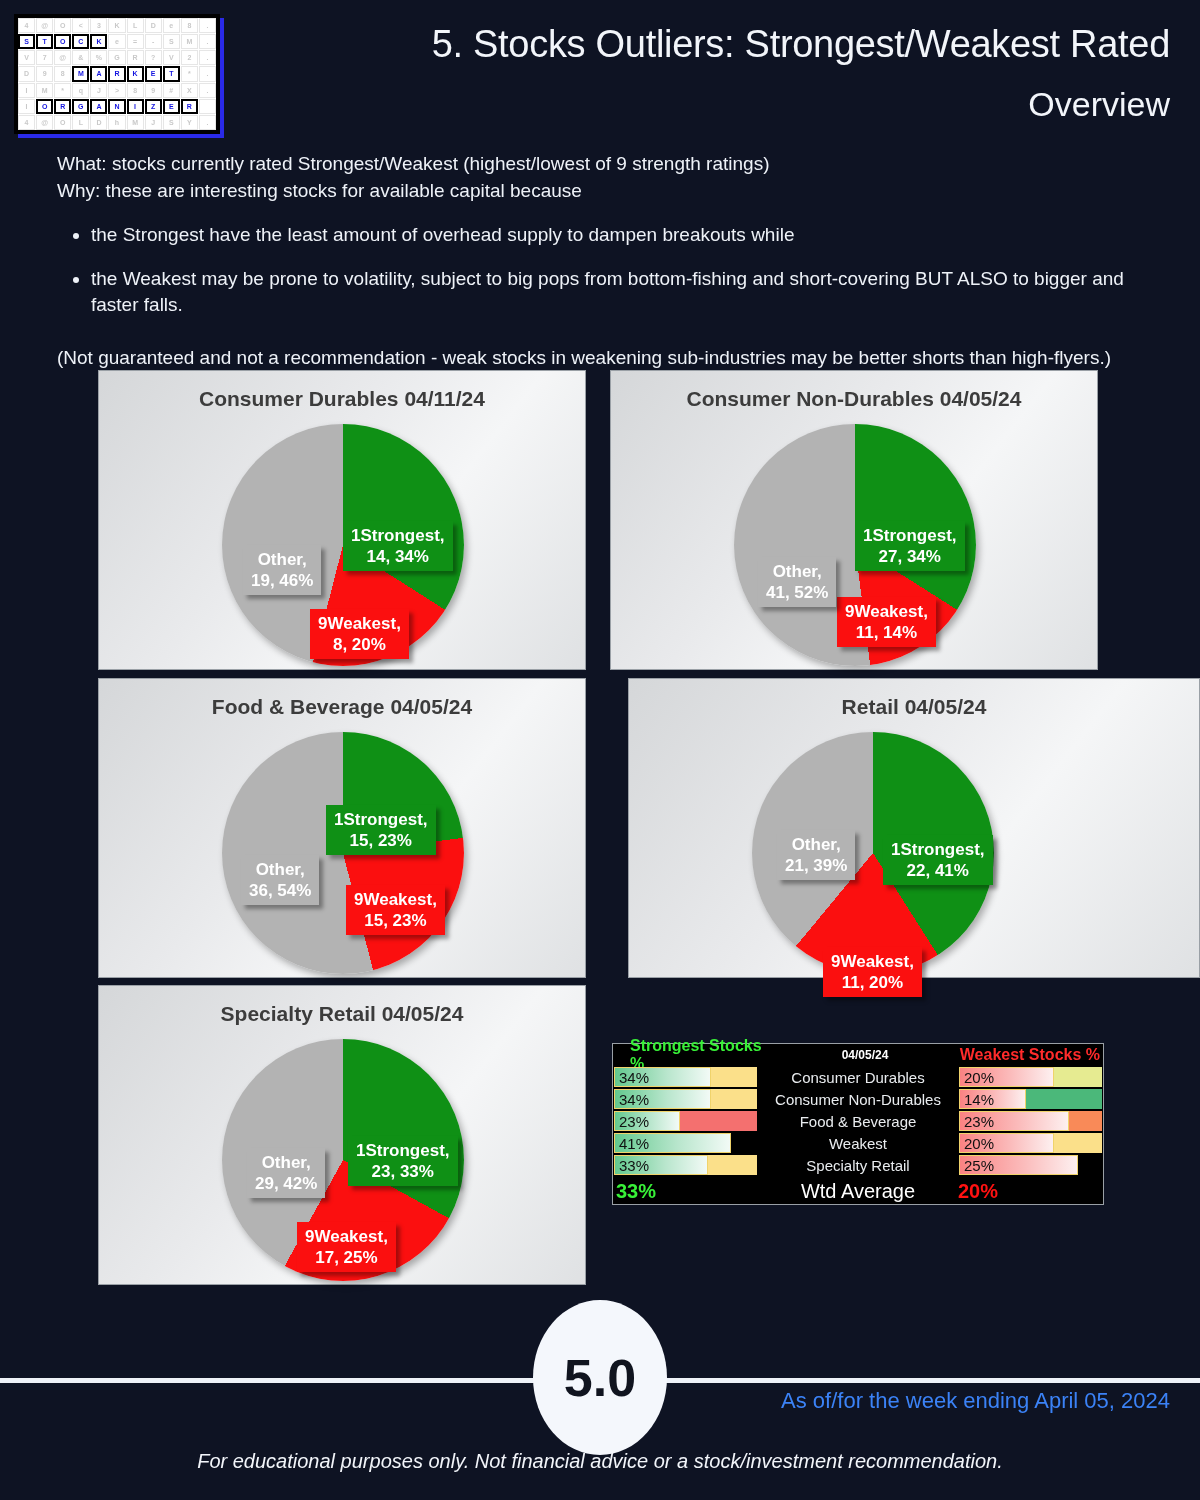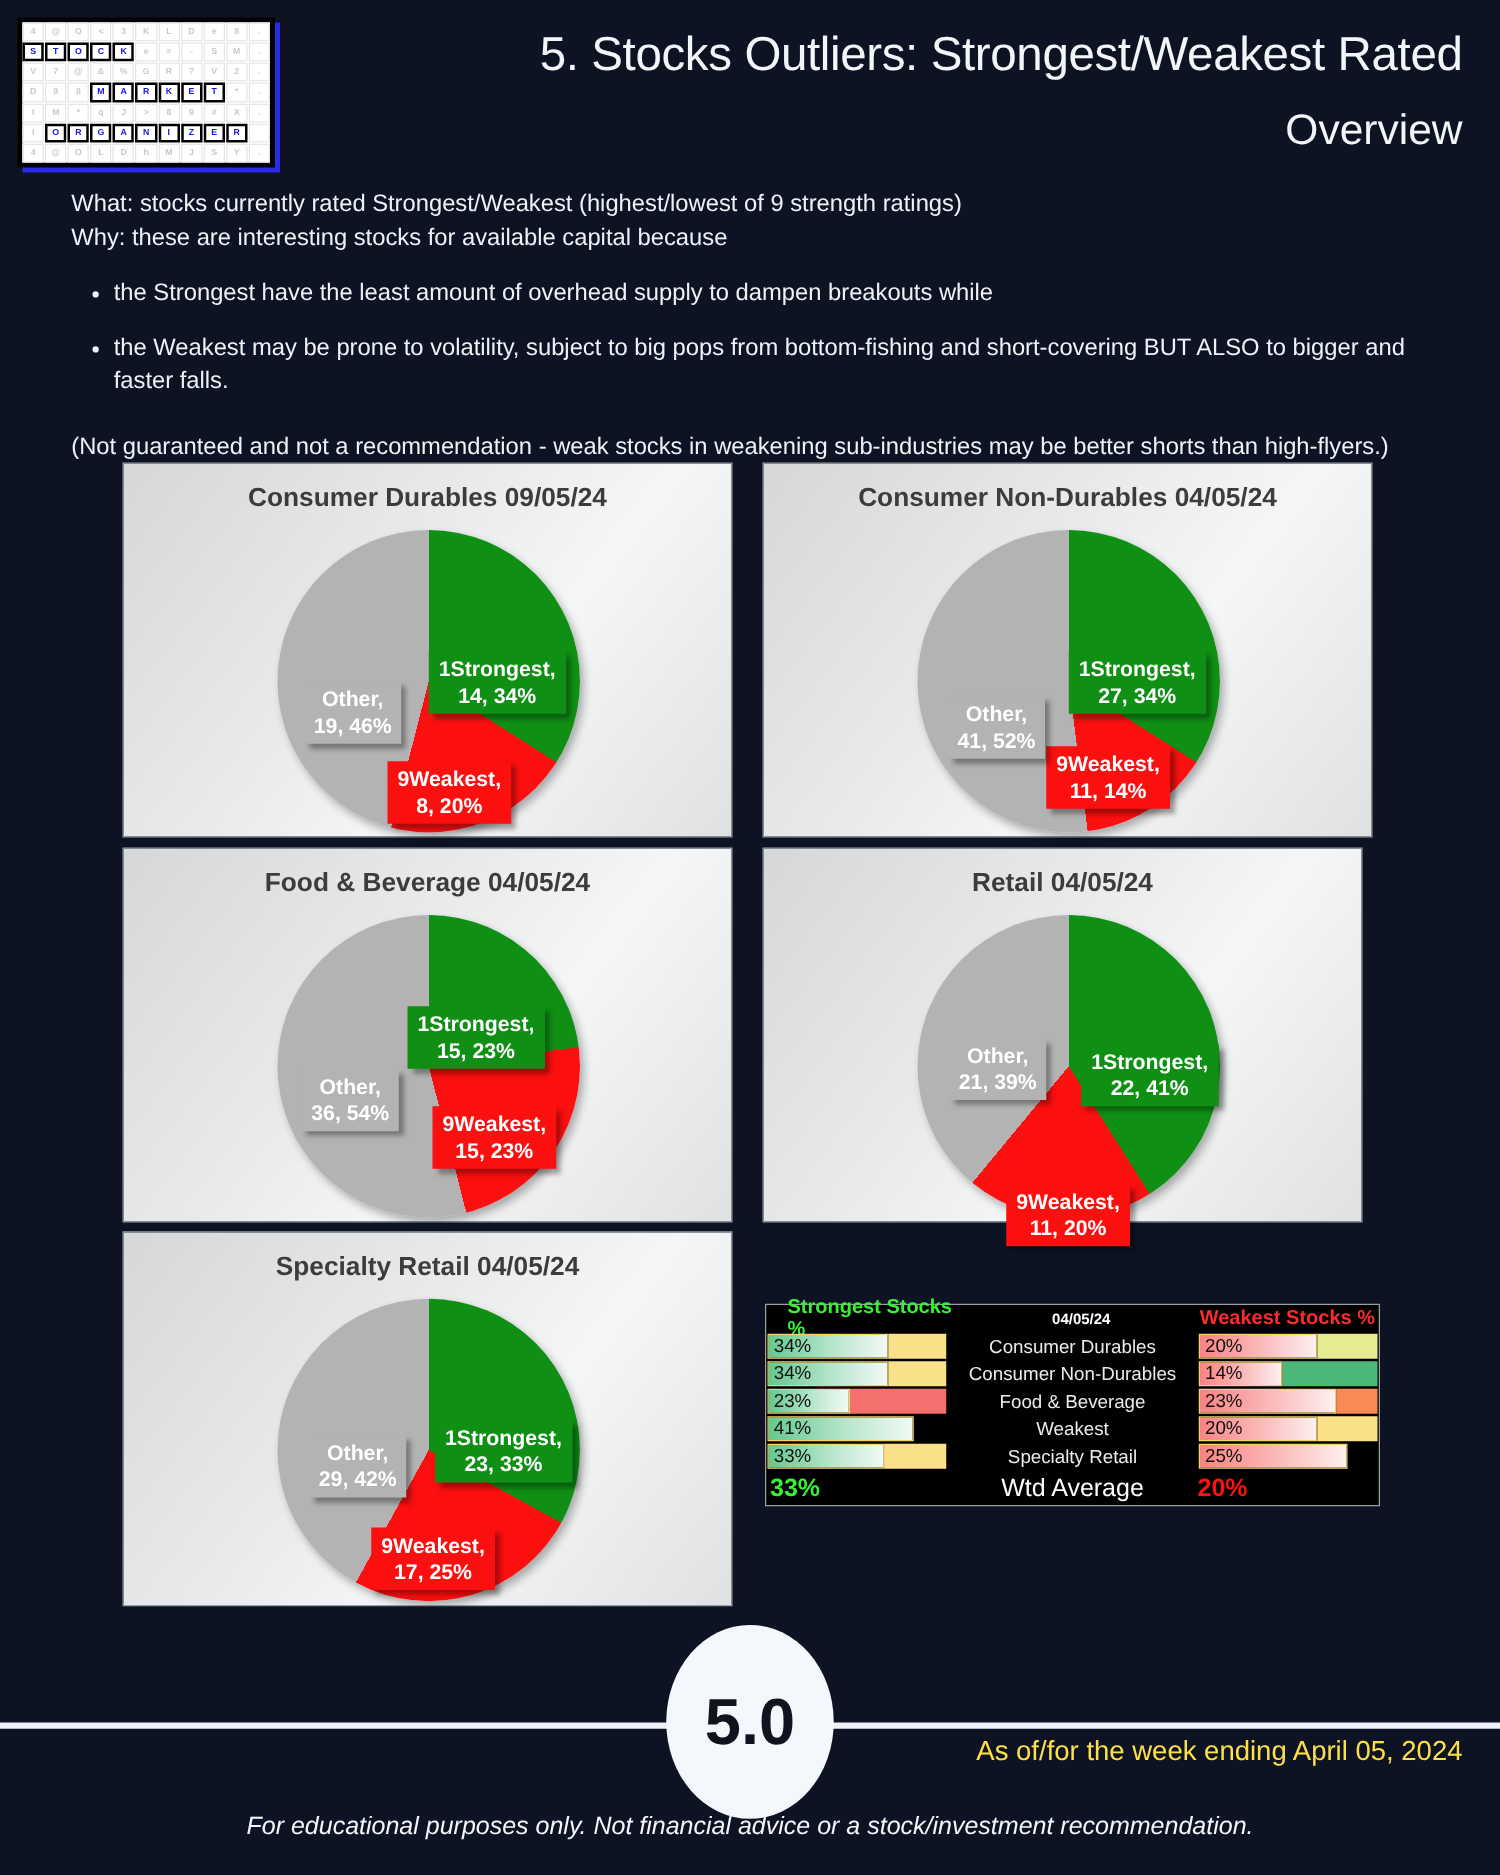--- a/index.html
+++ b/index.html
@@ -106,21 +106,21 @@
   
   #hr{position:absolute;left:0;top:1378px;width:1200px;height:5px;background:#eef2f8;}
   #badge{
     position:absolute;left:533px;top:1300px;width:134px;height:155px;
     background:#f4f7fc;border-radius:50%;
     display:flex;align-items:center;justify-content:center;
     font-size:52px;font-weight:bold;color:#10141f;
   }
   #asof{
     position:absolute;left:680px;top:1388px;width:490px;text-align:right;
-    color:#fde047;font-size:22px;
+    color:#3b82f6;font-size:22px;
   }
   #disclaimer{
     position:absolute;left:0;top:1450px;width:1200px;text-align:center;
     color:#f2f5fa;font-size:20px;font-style:italic;
   }
 </style>
 </head>
 <body>
 
 <div id="logo">
@@ -215,21 +215,21 @@
   <div class="ln">Why: these are interesting stocks for available capital because</div>
   <ul>
     <li>the Strongest have the least amount of overhead supply to dampen breakouts while</li>
     <li>the Weakest may be prone to volatility, subject to big pops from bottom-fishing and short-covering BUT ALSO to bigger and faster falls.</li>
   </ul>
   <div class="note">(Not guaranteed and not a recommendation - weak stocks in weakening sub-industries may be better shorts than high-flyers.)</div>
 </div>
 
 <div id="panels">
     <div class="panel" style="left: 98px; top: 370px; width: 488px; height: 300px;">
-      <div class="ptitle">Consumer Durables 09/05/24</div>
+      <div class="ptitle">Consumer Durables 04/11/24</div>
       <div class="pie-wrap">
         <div class="pie" style="left: 123px; top: 7px; width: 242px; height: 242px; background: conic-gradient(rgb(15, 144, 21) 0%, rgb(15, 144, 21) 34%, rgb(251, 15, 15) 34%, rgb(251, 15, 15) 54%, rgb(179, 179, 179) 54%, rgb(179, 179, 179) 100%);"></div>
         <div class="lbl green" style="left: 244px; top: 104px;">1Strongest,
 14, 34%</div>
         <div class="lbl red" style="left: 211px; top: 192px;">9Weakest,
 8, 20%</div>
         <div class="lbl grey" style="left: 144px; top: 128px;">Other,
 19, 46%</div>
       </div>
     </div>
@@ -250,21 +250,21 @@
       <div class="pie-wrap">
         <div class="pie" style="left: 123px; top: 7px; width: 242px; height: 242px; background: conic-gradient(rgb(15, 144, 21) 0%, rgb(15, 144, 21) 23%, rgb(251, 15, 15) 23%, rgb(251, 15, 15) 46%, rgb(179, 179, 179) 46%, rgb(179, 179, 179) 100%);"></div>
         <div class="lbl green" style="left: 227px; top: 80px;">1Strongest,
 15, 23%</div>
         <div class="lbl red" style="left: 247px; top: 160px;">9Weakest,
 15, 23%</div>
         <div class="lbl grey" style="left: 142px; top: 130px;">Other,
 36, 54%</div>
       </div>
     </div>
-    <div class="panel" style="left: 610px; top: 678px; width: 480px; height: 300px;">
+    <div class="panel" style="left: 628px; top: 678px; width: 572px; height: 300px;">
       <div class="ptitle">Retail 04/05/24</div>
       <div class="pie-wrap">
         <div class="pie" style="left: 123px; top: 7px; width: 242px; height: 242px; background: conic-gradient(rgb(15, 144, 21) 0%, rgb(15, 144, 21) 41%, rgb(251, 15, 15) 41%, rgb(251, 15, 15) 61%, rgb(179, 179, 179) 61%, rgb(179, 179, 179) 100%);"></div>
         <div class="lbl green" style="left: 254px; top: 110px;">1Strongest,
 22, 41%</div>
         <div class="lbl red" style="left: 194px; top: 222px;">9Weakest,
 11, 20%</div>
         <div class="lbl grey" style="left: 148px; top: 105px;">Other,
 21, 39%</div>
       </div>

